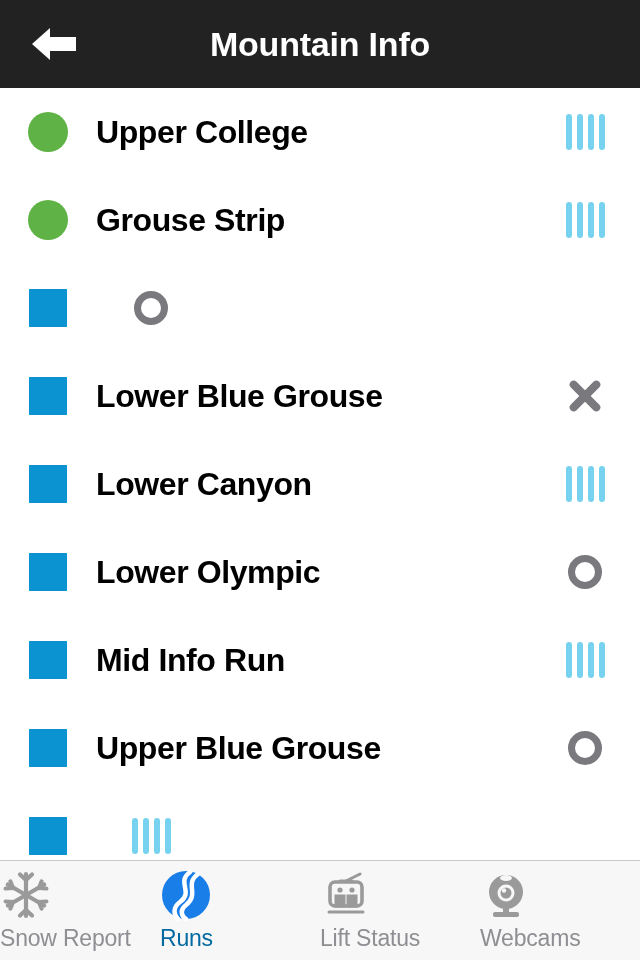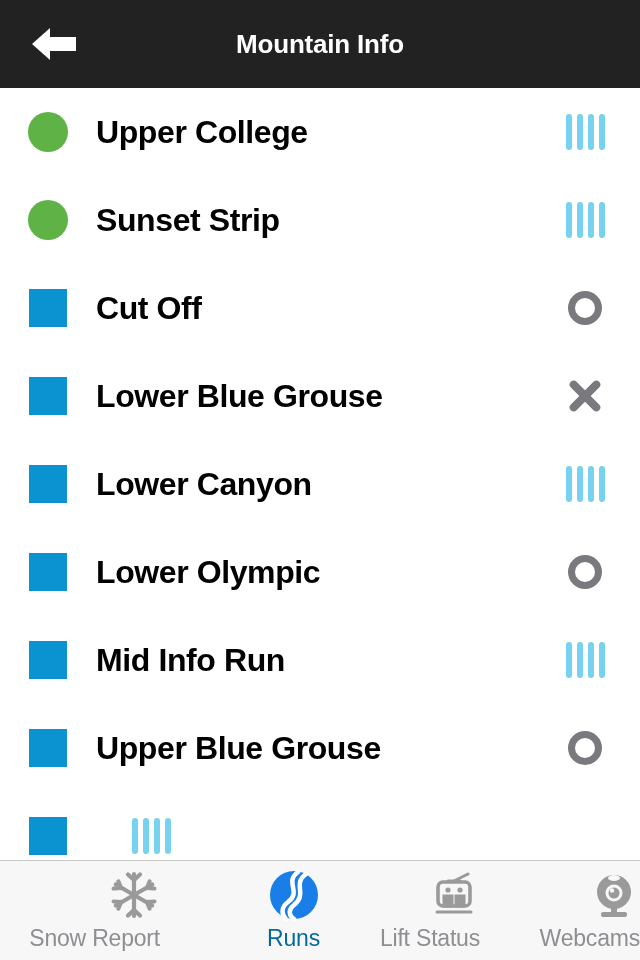--- a/index.html
+++ b/index.html
@@ -18,21 +18,21 @@
     display:flex; align-items:center;
   }
   .back-btn {
     position:absolute; left:26px; top:18px;
     width:56px; height:52px;
     display:flex; align-items:center; justify-content:center;
     cursor:pointer;
   }
   .header-title {
     width:100%; text-align:center;
-    color:#ffffff; font-size:26px; font-weight:bold;
+    color:#ffffff; font-size:34px; font-weight:bold;
     letter-spacing:-0.2px;
   }
 
   
   .list {
     position:absolute; top:88px; left:0; width:640px; height:772px;
     background:#ffffff; overflow:hidden;
   }
   .row {
     position:relative; height:88px; width:640px;
@@ -67,21 +67,21 @@
   .ico-closed i:last-child  { transform:rotate(-45deg); }
 
   
   .tabbar {
     position:absolute; bottom:0; left:0; width:640px; height:100px;
     background:#f7f7f7; border-top:1px solid #c9c9c9;
     display:flex;
   }
   .tab {
     flex:1 1 25%; display:flex; flex-direction:column;
-    align-items:flex-end; justify-content:center; gap:4px; cursor:pointer;
+    align-items:flex-start; justify-content:center; gap:4px; cursor:pointer;
   }
   .tab-ico { height:52px; display:flex; align-items:center; justify-content:center; }
   .tab-label { font-size:23px; color:#8e8e93; letter-spacing:-0.2px; }
   .tab.active .tab-label { color:#0369a1; }
 </style>
 </head>
 <body>
 
 <div id="app">
 
@@ -108,36 +108,35 @@
             <i></i>
             <i></i>
           </span>
       </div>
     </div>
 
     <div class="row">
       <div class="row-marker">
           <span class="marker-green"></span>
         </div>
-      <div class="row-label">Sunset Strip</div>
-      <div class="row-status">
-        <span class="ico-groomed">
-            <i></i>
-            <i></i>
-            <i></i>
-            <i></i>
-          </span>
-      </div>
-    </div>
-
-    <div class="row">
-      <div class="row-marker">
-          <span class="marker-blue"></span>
-        </div>
-      <div class="row-label">Cut Off</div>
+      <div class="row-label">Grouse Strip</div>
+      <div class="row-status">
+        <span class="ico-groomed">
+            <i></i>
+            <i></i>
+            <i></i>
+            <i></i>
+          </span>
+      </div>
+    </div>
+
+    <div class="row">
+      <div class="row-marker">
+          <span class="marker-blue"></span>
+        </div>
       <div class="row-status">
         <span class="ico-open"></span>
       </div>
     </div>
 
     <div class="row">
       <div class="row-marker">
           <span class="marker-blue"></span>
         </div>
       <div class="row-label">Lower Blue Grouse</div>

